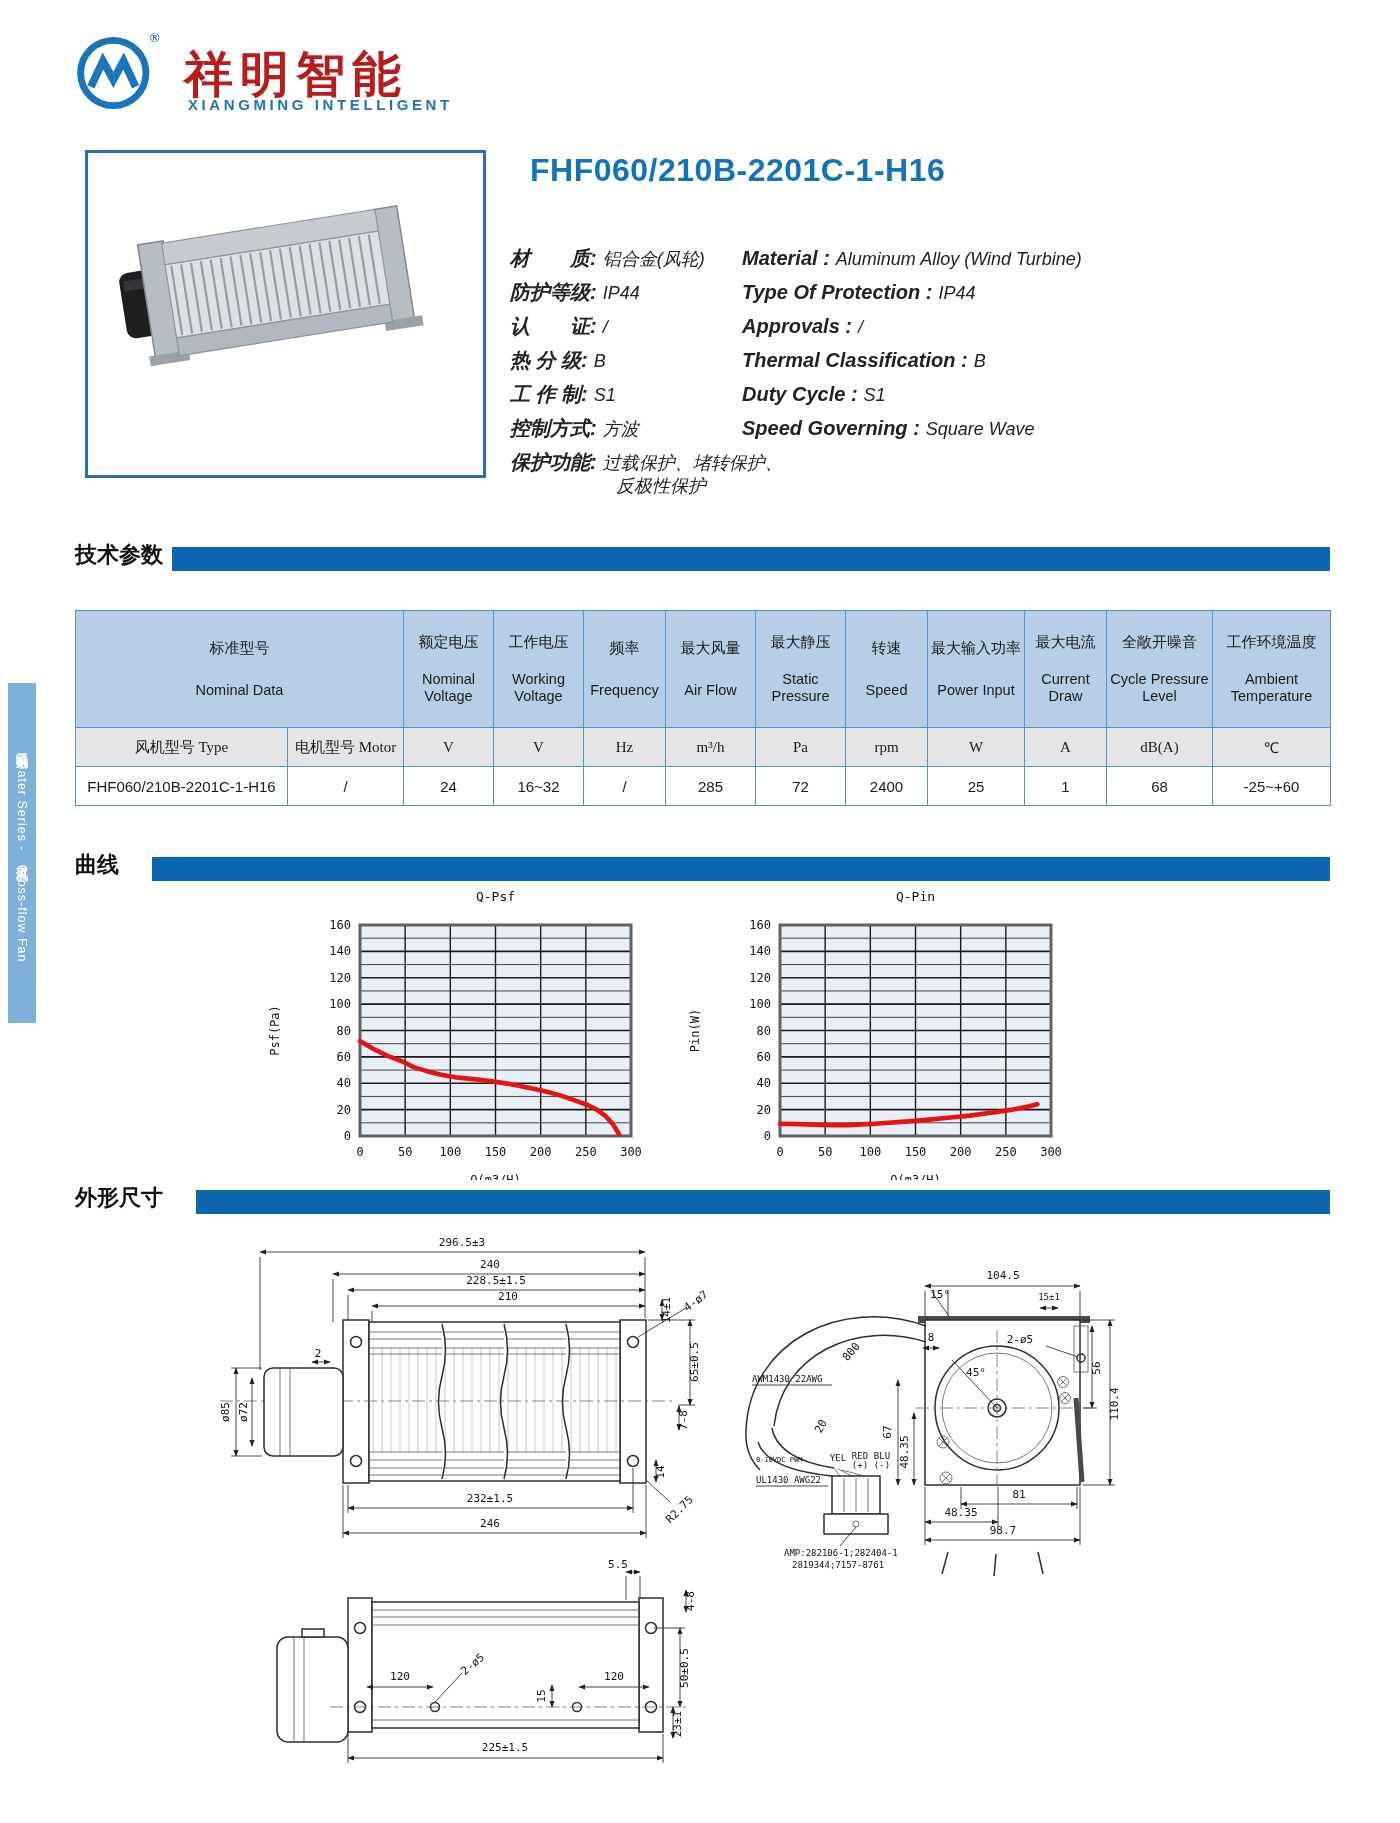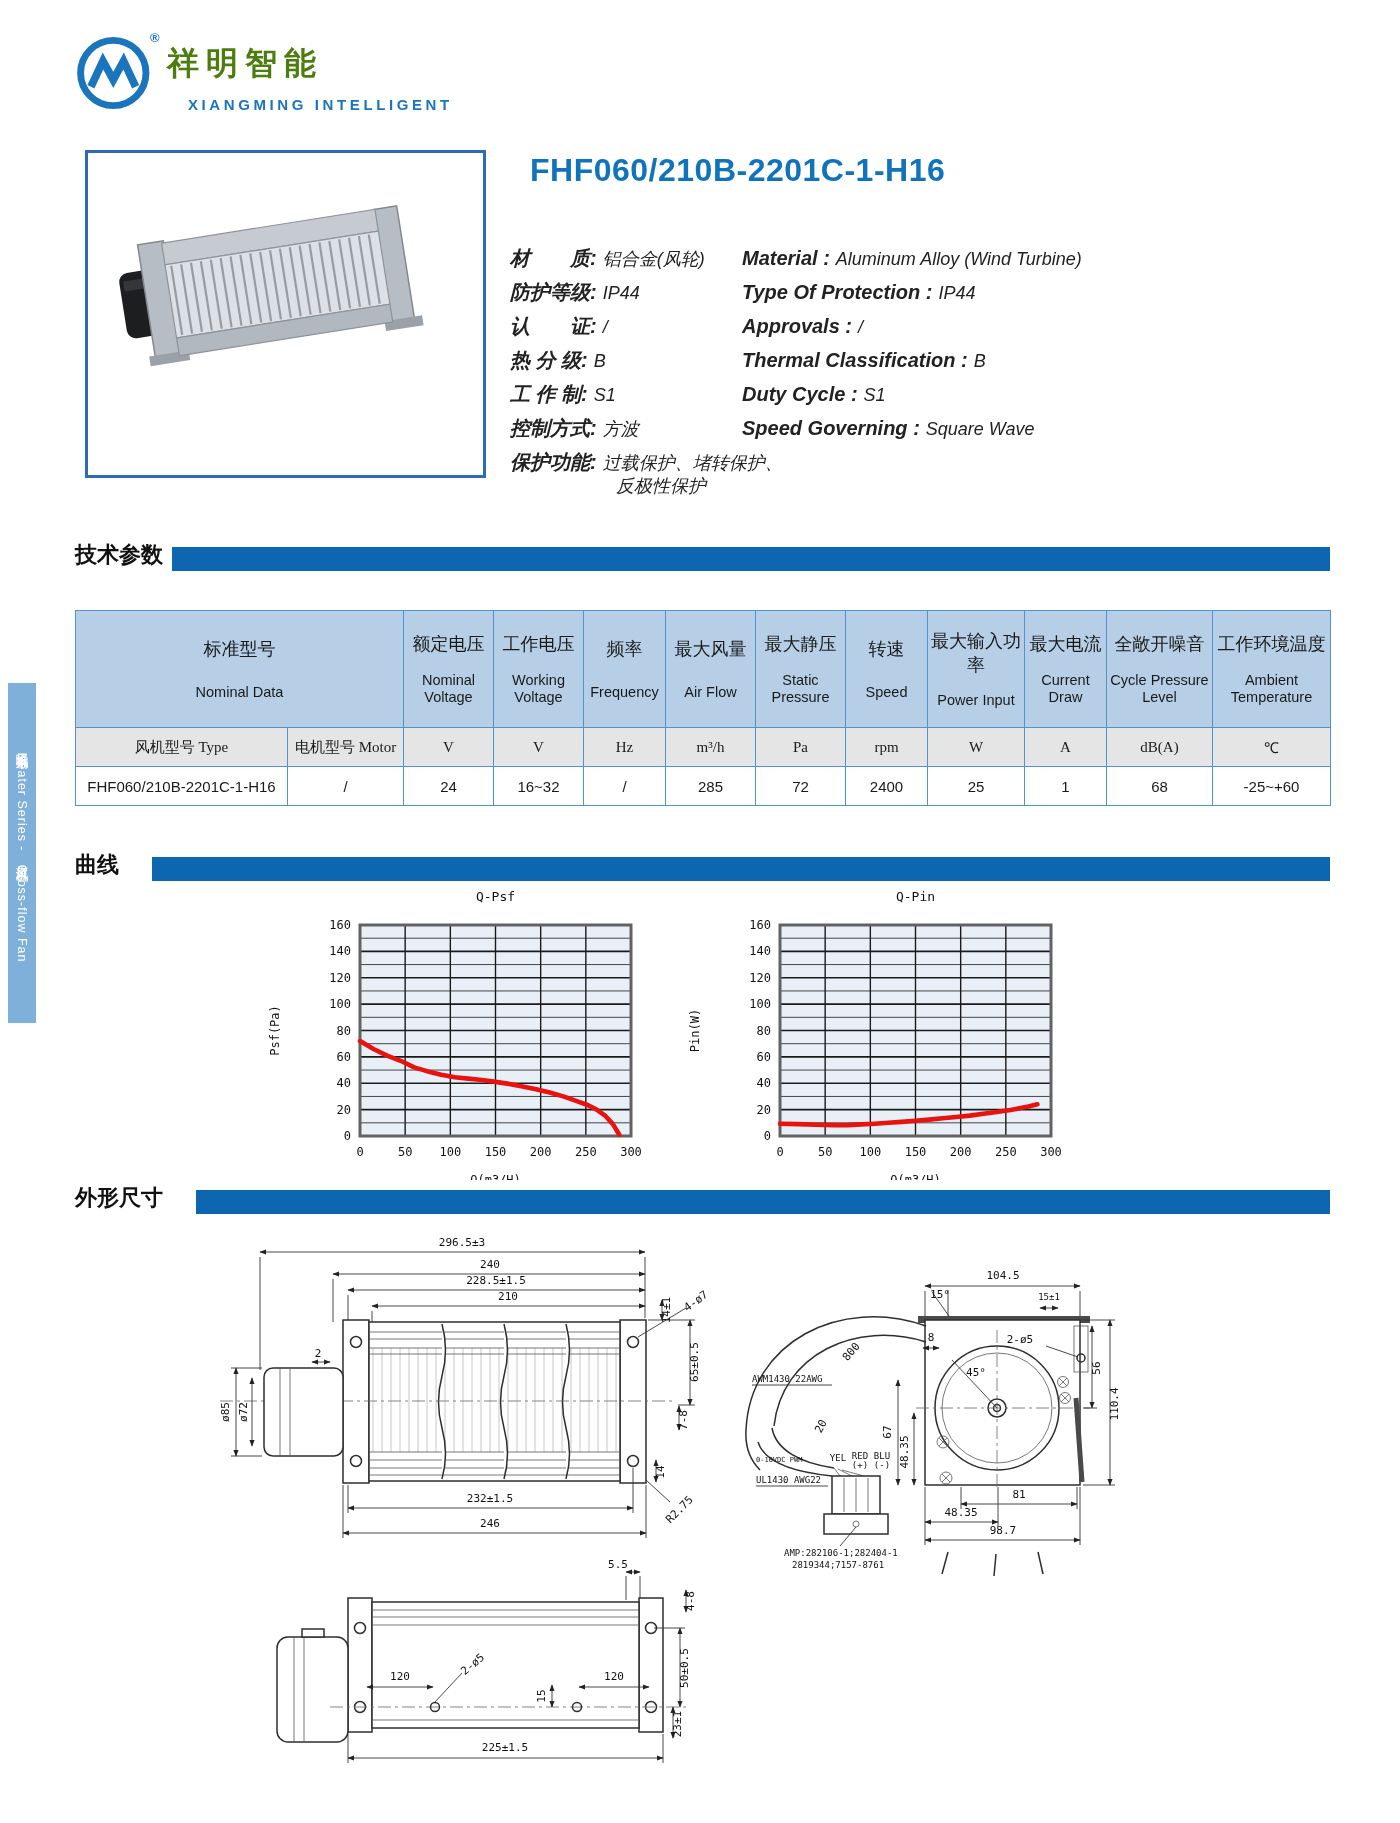--- a/index.html
+++ b/index.html
@@ -4,21 +4,21 @@
 <style>
   html,body{margin:0;padding:0;background:#fff;}
   #page{position:relative;width:1400px;height:1823px;background:#fff;overflow:hidden;
         font-family:"Liberation Sans",sans-serif;color:#1a1a1a;}
   .abs{position:absolute;}
   
   #side-tab{left:8px;top:683px;width:28px;height:340px;background:#7fb0d9;color:#fff;
             writing-mode:vertical-rl;text-align:center;font-size:12.5px;letter-spacing:1px;line-height:28px;}
   
   #logo{left:72px;top:30px;width:420px;height:95px;}
-  .logo-cn{position:absolute;left:95px;top:12px;font-size:32px;font-weight:bold;color:#4d7c0f;letter-spacing:7px;}
+  .logo-cn{position:absolute;left:112px;top:12px;font-size:49px;font-weight:bold;color:#b91c1c;letter-spacing:7px;}
   .logo-en{position:absolute;left:116px;top:66px;font-size:15px;font-weight:bold;color:#1b75bc;letter-spacing:3.6px;}
   .logo-reg{position:absolute;left:78px;top:0px;font-size:13px;color:#1b75bc;font-weight:bold;}
   
   #photo-box{left:85px;top:150px;width:395px;height:322px;border:3px solid #2b6cb3;background:#fff;}
   
   #model-title{left:530px;top:152px;font-size:32px;font-weight:bold;color:#1173bb;letter-spacing:.5px;}
   #specs{left:510px;top:247px;width:760px;}
   .spec-col{position:absolute;top:0;}
   .spec-row{margin-bottom:10px;line-height:23px;white-space:nowrap;font-style:italic;}
   .sl{font-weight:bold;font-size:20px;color:#222;}
@@ -27,21 +27,21 @@
   .stack{display:inline-flex;flex-direction:column;vertical-align:top;}
   .stack span{font-size:18px;line-height:22px;color:#222;}
   
   .sec-title{font-size:22px;font-weight:bold;color:#111;}
   .sec-bar{position:absolute;background:#0d67b0;height:24px;}
   
   #spec-table{left:75px;top:610px;width:1255px;border-collapse:collapse;table-layout:fixed;}
   #spec-table td{border:1.5px solid #4e95d0;text-align:center;vertical-align:middle;font-size:15px;padding:2px;}
   #spec-table tr.hdr td{background:#b6cfe6;height:112px;}
   .hcell{display:flex;flex-direction:column;justify-content:space-evenly;height:108px;align-items:center;}
-  .hcell .cn{font-size:18px;}
+  .hcell .cn{font-size:15px;}
   .hcell .en{font-size:14.5px;line-height:17px;}
   #spec-table tr.urow td{height:34px;background:#e5e5e5;font-family:Liberation Serif, serif;}
   #spec-table tr.vrow td{height:34px;background:#fff;}
   
   .ctick{font:12px "DejaVu Sans Mono",monospace;fill:#111;}
   .ctitle{font:13px "DejaVu Sans Mono",monospace;fill:#111;}
   
   .ol{stroke:#2e2e2e;stroke-width:1.5;fill:none}
   .olf{stroke:#2e2e2e;stroke-width:1.5;fill:#fff}
   .thin{stroke:#555;stroke-width:.8;fill:none}

